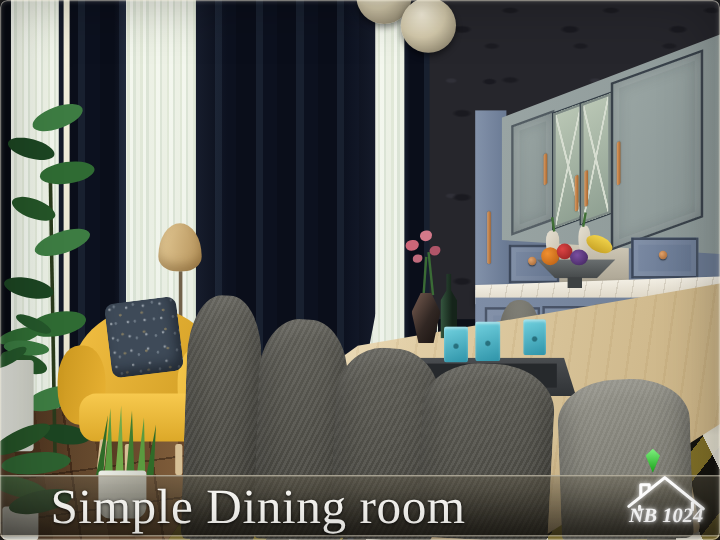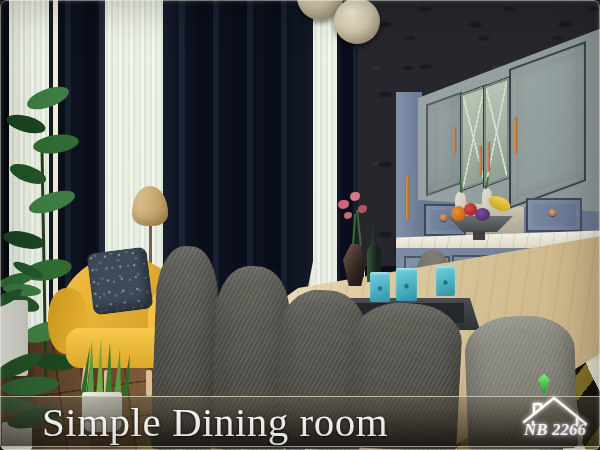--- a/index.html
+++ b/index.html
@@ -429,16 +429,16 @@
 
   <div class="ab plumbob"></div>
   <svg class="ab house" width="70" height="32" viewBox="0 0 70 32">
     <g fill="none" stroke="#ffffff" stroke-width="2.6" stroke-linecap="round" stroke-linejoin="round">
       <polyline points="4,28 34,4 66,30"></polyline>
       <polyline points="14,20 14,10 21,10 21,14"></polyline>
       <line x1="13" y1="28" x2="13" y2="31"></line>
       <line x1="57" y1="25" x2="57" y2="31"></line>
     </g>
   </svg>
-  <div class="ab wm-text">NB 2266</div>
+  <div class="ab wm-text">NB 1024</div>
 
   <div class="ab frame"></div>
 </div>
 
 </body></html>

